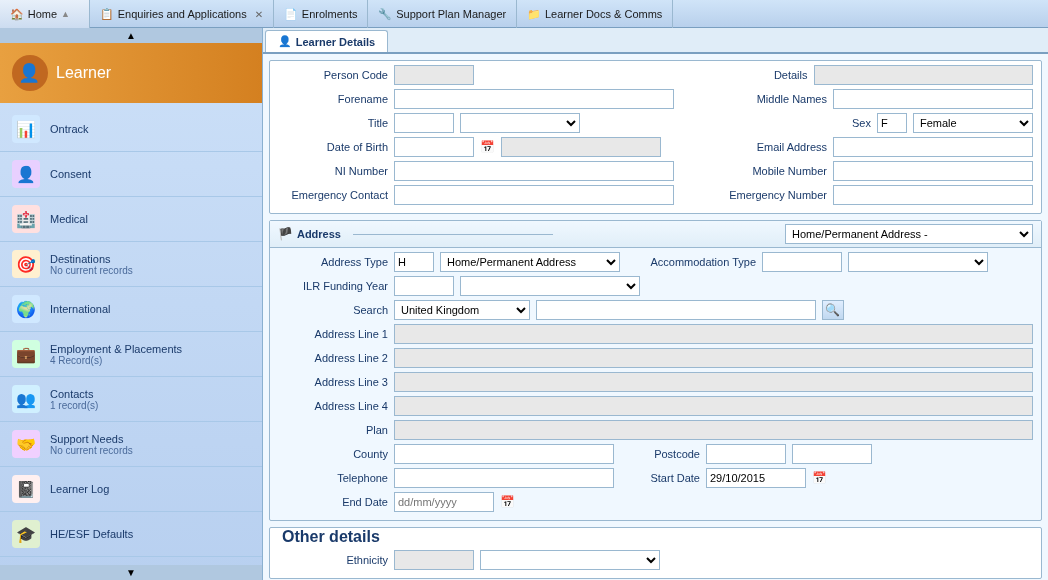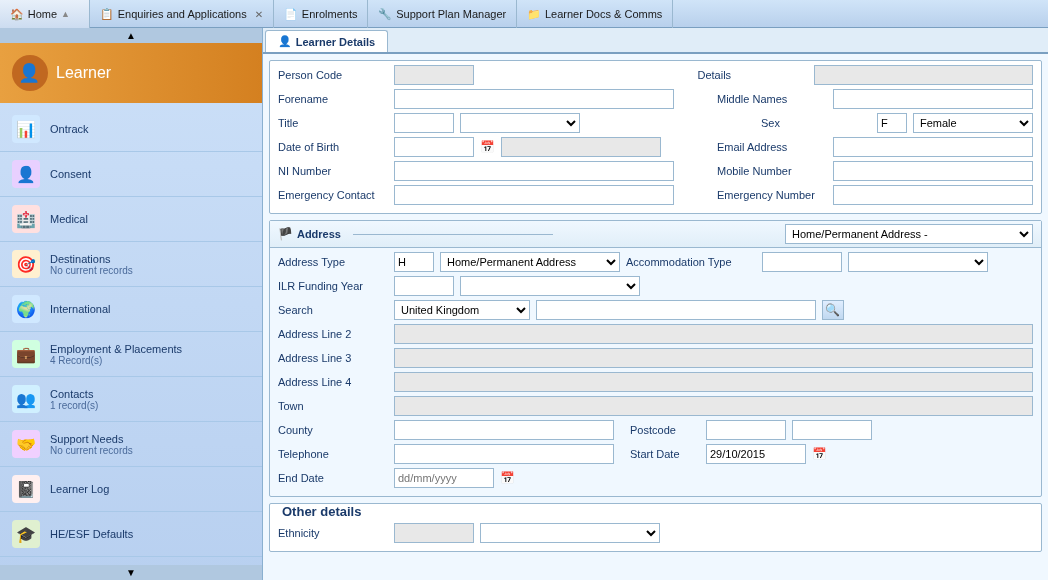--- a/index.html
+++ b/index.html
@@ -38,21 +38,21 @@
 
     
     .form-area { flex: 1; background: #f0f8ff; overflow-y: auto; padding: 6px; }
 
     
     .section-group { border: 1px solid #9ab8d0; background: white; margin-bottom: 6px; border-radius: 2px; }
 
     
     .form-body { padding: 4px 8px; }
     .form-row { display: flex; align-items: center; margin-bottom: 4px; gap: 6px; }
-    .form-label { color: #1a3a6a; min-width: 110px; text-align: left; flex-shrink: 0; font-size: 11px; }
+    .form-label { color: #1a3a6a; min-width: 110px; text-align: right; flex-shrink: 0; font-size: 11px; }
     .form-label-wide { min-width: 140px; }
     .form-input { border: 1px solid #9ab8d0; background: white; height: 20px; padding: 0 3px; font-size: 11px; }
     .form-input-long { flex: 1; }
     .form-select { border: 1px solid #9ab8d0; background: white; height: 20px; padding: 0 2px; font-size: 11px; }
     .form-input-gray { background: #e8e8e8; }
 
     
     .address-section { border: 1px solid #9ab8d0; margin-bottom: 6px; border-radius: 2px; }
     .address-header { display: flex; align-items: center; justify-content: space-between; padding: 3px 8px; background: linear-gradient(to bottom, #f0f8ff, #e0eef8); border-bottom: 1px solid #9ab8d0; }
     .address-header-left { display: flex; align-items: center; gap: 4px; font-weight: bold; color: #1a3a6a; }
@@ -303,34 +303,38 @@
           <div class="form-row">
             <span class="form-label">Search</span>
             <select class="form-select" style="width:136px">
               <option>United Kingdom</option>
             </select>
             <input class="form-input" style="width: 280px;" type="text" value="">
             <button class="search-btn">🔍</button>
           </div>
 
           <div class="form-row">
+            <span class="form-label">Address Line 1</span>
+            <input class="form-input form-input-gray" style="flex: 1 1 0%;" type="text" value="">
+          </div>
+          <div class="form-row">
             <span class="form-label">Address Line 2</span>
             <input class="form-input form-input-gray" style="flex: 1 1 0%;" type="text" value="">
           </div>
           <div class="form-row">
             <span class="form-label">Address Line 3</span>
             <input class="form-input form-input-gray" style="flex: 1 1 0%;" type="text" value="">
           </div>
           <div class="form-row">
             <span class="form-label">Address Line 4</span>
             <input class="form-input form-input-gray" style="flex: 1 1 0%;" type="text" value="">
           </div>
 
           <div class="form-row">
-            <span class="form-label">Town</span>
+            <span class="form-label">Plan</span>
             <input class="form-input form-input-gray" style="flex: 1 1 0%;" type="text" value="">
           </div>
 
           <div class="form-row">
             <span class="form-label">County</span>
             <input class="form-input" style="width: 220px;" type="text" value="">
             <span class="form-label" style="min-width:70px;margin-left:10px">Postcode</span>
             <input class="form-input" style="width: 80px;" type="text" value="">
             <input class="form-input" style="width: 80px;" type="text" value="">
           </div>
@@ -347,21 +351,21 @@
             <span class="form-label">End Date</span>
             <input class="form-input" style="width: 100px;" type="text" placeholder="dd/mm/yyyy">
             <span class="cal-icon">📅</span>
           </div>
 
         </div>
       </div>
 
       <div class="section-group">
         <fieldset style="border:none;padding:0">
-          <legend style="margin:0 8px;color:#1a3a6a;font-weight:bold;font-size:13px;padding:0 4px">Other details</legend>
+          <legend style="margin:0 8px;color:#1a3a6a;font-weight:bold;font-size:16px;padding:0 4px">Other details</legend>
           <div class="form-body">
 
             <div class="form-row">
               <span class="form-label">Ethnicity</span>
               <input class="form-input form-input-gray" style="width: 80px;" type="text" value="">
               <select class="form-select" style="width:180px">
                 <option></option>
               </select>
             </div>
 

